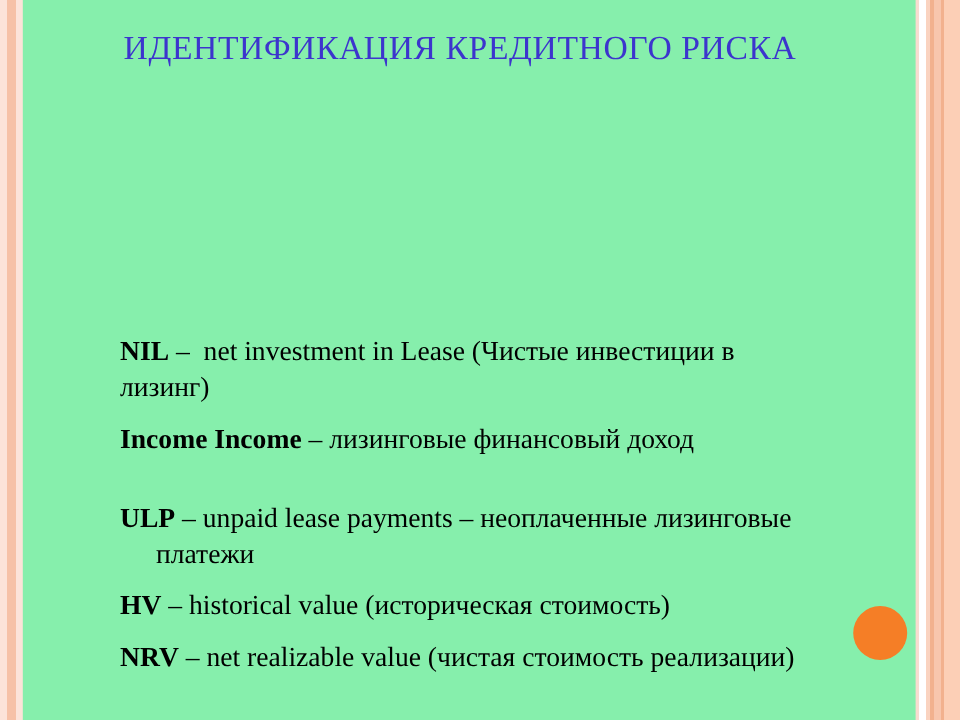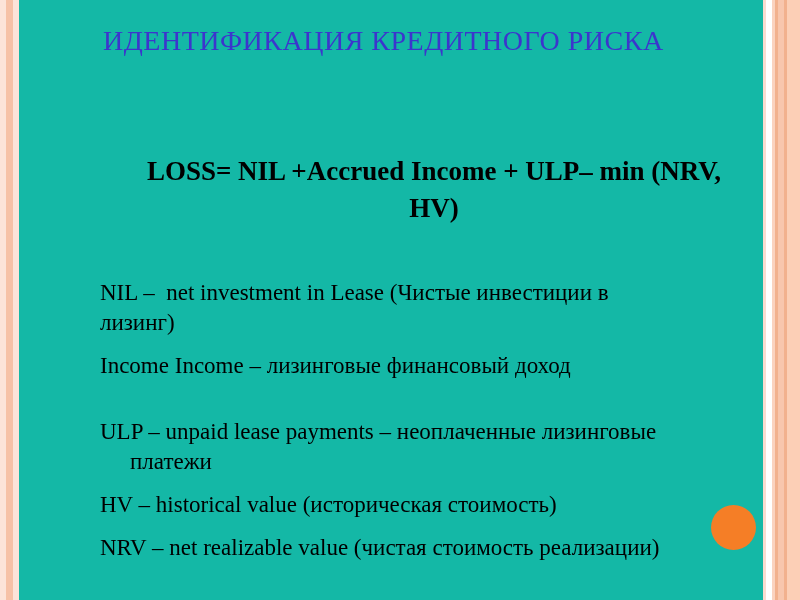--- a/index.html
+++ b/index.html
@@ -4,21 +4,21 @@
 <style>
   html, body {
     margin: 0;
     padding: 0;
     background: #ffffff;
   }
   .slide {
     position: relative;
     width: 800px;
     height: 600px;
-    background: #14b8a6;
+    background: #86efac;
     overflow: hidden;
     font-family: "Liberation Serif", "DejaVu Serif", serif;
   }
   
   .stripe-left {
     position: absolute;
     left: 0; top: 0; bottom: 0;
     width: 19px;
     background: linear-gradient(to right,
       #fce3d9 0px, #fce3d9 6px,
@@ -96,37 +96,35 @@
   .definitions p {
     margin: 0 0 13px 0;
     white-space: pre-wrap;
   }
   .definitions p.hanging {
     padding-left: 30px;
     text-indent: -30px;
     margin-top: 36px;
   }
   .definitions b {
-    font-weight: normal;
+    font-weight: bold;
   }
 </style>
 </head>
 <body>
 
 <div class="slide">
 
   <div class="stripe-left"></div>
   <div class="stripe-right"></div>
   <div class="accent-circle"></div>
 
   <div class="title">ИДЕНТИФИКАЦИЯ КРЕДИТНОГО РИСКА</div>
 
 
-  <div class="formula">LOSS= NIL +Accrued Income + ULP– min (NRV,
-HV)</div>
 
   <div class="definitions">
     <p><b>NIL</b><span> –  net investment in Lease (Чистые инвестиции в
 лизинг)</span></p>
 
     <p><b>Income Income</b><span> – лизинговые финансовый доход</span></p>
 
     <p class="hanging"><b>ULP</b><span> – unpaid lease payments – неоплаченные лизинговые
 платежи</span></p>
 

